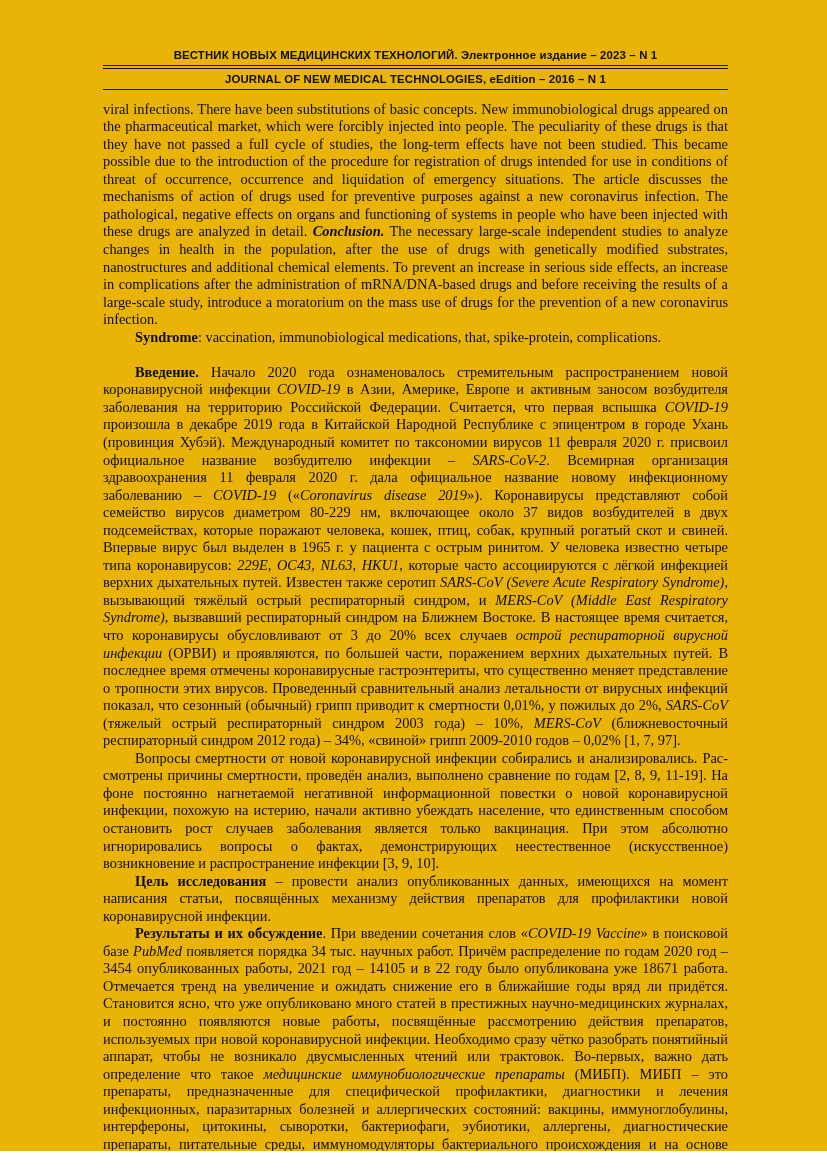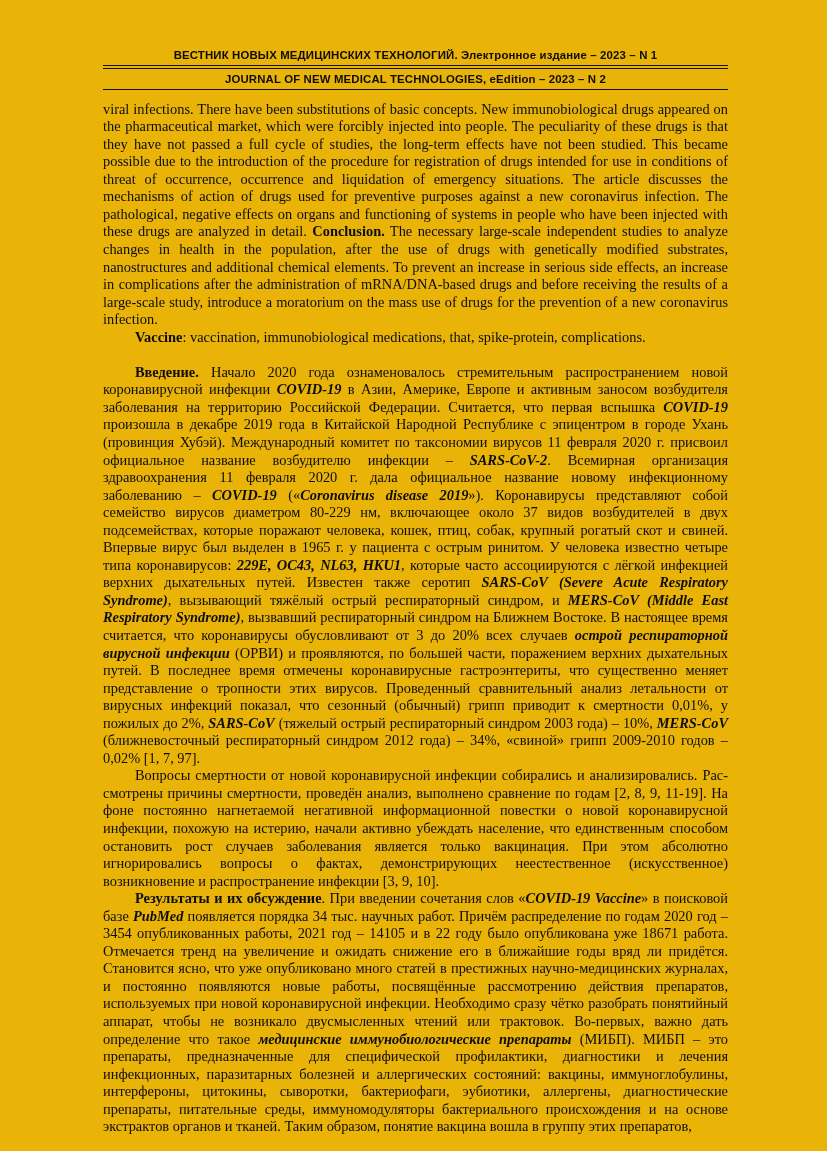--- a/index.html
+++ b/index.html
@@ -62,48 +62,49 @@
     text-justify: inter-word;
     hyphens: manual;
   }
   .body-text p {
     margin: 0;
   }
   .p-indent {
     text-indent: 32px;
   }
   .bold { font-weight: bold; }
-  .ital { font-style: italic; font-weight: bold; }
-  .bi { font-weight: bold; }
+  .ital { font-style: italic; }
+  .bi { font-weight: bold; font-style: italic; }
 
   
   .body-text p:last-child { margin-bottom: 0; }
 </style>
 </head>
 <body>
 
 <div class="page">
   <div class="content">
 
     <div class="runhead runhead-ru">ВЕСТНИК НОВЫХ МЕДИЦИНСКИХ ТЕХНОЛОГИЙ. Электронное издание – 2023 – N 1</div>
     <div class="rule-double"></div>
-    <div class="runhead runhead-en">JOURNAL OF NEW MEDICAL TECHNOLOGIES, eEdition – 2023 – N 2</div>
+    <div class="runhead runhead-en">JOURNAL OF NEW MEDICAL TECHNOLOGIES, eEdition – 2016 – N 1</div>
     <div class="rule-single"></div>
 
     <div class="body-text">
 
       <p><span>viral infections. There have been substitutions of basic concepts. New immunobiological drugs appeared on the pharmaceutical market, which were forcibly injected into people. The peculiarity of these drugs is that they have not passed a full cycle of studies, the long-term effects have not been studied. This became possible due to the introduction of the procedure for registration of drugs intended for use in conditions of threat of occurrence, oc­currence and liquidation of emergency situations. The article discusses the mechanisms of action of drugs used for preventive purposes against a new coronavirus infection. The pathological, negative effects on organs and functioning of systems in people who have been injected with these drugs are analyzed in detail. </span><span class="bi">Conclusion.</span><span> The necessary large-scale independent studies to analyze changes in health in the population, after the use of drugs with genetically modified substrates, nanostructures and additional chemical elements. To prevent an in­crease in serious side effects, an increase in complications after the administration of mRNA/DNA-based drugs and before receiving the results of a large-scale study, introduce a moratorium on the mass use of drugs for the prevention of a new coronavirus infection.</span></p>
 
-      <p class="p-indent"><span class="bold">Vaccine</span><span>: vaccination, immunobiological medications, that, spike-protein, complications.</span></p>
+      <p class="p-indent"><span class="bold">Syndrome</span><span>: vaccination, immunobiological medications, that, spike-protein, complications.</span></p>
 
       <p>&nbsp;</p>
 
       <p class="p-indent"><span class="bold">Введение.</span><span> Начало 2020 года ознаменовалось стремительным распространением новой коронави­русной инфекции </span><span class="ital">COVID-19</span><span> в Азии, Америке, Европе и активным заносом возбудителя заболевания на территорию Российской Федерации. Считается, что первая вспышка </span><span class="ital">COVID-19</span><span> произошла в декабре 2019 года в Китайской Народной Республике с эпицентром в городе Ухань (провинция Хубэй). Между­народный комитет по таксономии вирусов 11 февраля 2020 г. присвоил официальное название возбуди­телю инфекции – </span><span class="ital">SARS-CoV-2</span><span>. Всемирная организация здравоохранения 11 февраля 2020 г. дала офици­альное название новому инфекционному заболеванию – </span><span class="ital">COVID-19</span><span> («</span><span class="ital">Coronavirus disease 2019</span><span>»). Корона­вирусы представляют собой семейство вирусов диаметром 80-229 нм, включающее около 37 видов воз­будителей в двух подсемействах, которые поражают человека, кошек, птиц, собак, крупный рогатый скот и свиней. Впервые вирус был выделен в 1965 г. у пациента с острым ринитом. У человека известно че­тыре типа коронавирусов: </span><span class="ital">229E, OC43, NL63, HKU1</span><span>, которые часто ассоциируются с лёгкой инфекцией верхних дыхательных путей. Известен также серотип </span><span class="ital">SARS-CoV (Severe Acute Respiratory Syndrome)</span><span>, вы­зывающий тяжёлый острый респираторный синдром, и </span><span class="ital">MERS-CoV (Middle East Respiratory Syndrome)</span><span>, вызвавший респираторный синдром на Ближнем Востоке. В настоящее время считается, что коронавиру­сы обусловливают от 3 до 20% всех случаев </span><span class="ital">острой респираторной вирусной инфекции</span><span> (ОРВИ) и прояв­ляются, по большей части, поражением верхних дыхательных путей. В последнее время отмечены коро­навирусные гастроэнтериты, что существенно меняет представление о тропности этих вирусов. Прове­денный сравнительный анализ летальности от вирусных инфекций показал, что сезонный (обычный) грипп приводит к смертности 0,01%, у пожилых до 2%, </span><span class="ital">SARS-CoV</span><span> (тяжелый острый респираторный син­дром 2003 года) – 10%, </span><span class="ital">MERS-CoV</span><span> (ближневосточный респираторный синдром 2012 года) – 34%, «сви­ной» грипп 2009-2010 годов – 0,02% [1, 7, 97].</span></p>
 
       <p class="p-indent">Вопросы смертности от новой коронавирусной инфекции собирались и анализировались. Рас­смотрены причины смертности, проведён анализ, выполнено сравнение по годам [2, 8, 9, 11-19]. На фоне постоянно нагнетаемой негативной информационной повестки о новой коронавирусной инфекции, по­хожую на истерию, начали активно убеждать население, что единственным способом остановить рост случаев заболевания является только вакцинация. При этом абсолютно игнорировались вопросы о фак­тах, демонстрирующих неестественное (искусственное) возникновение и распространение инфекции [3, 9, 10].</p>
 
+      <p class="p-indent"><span class="bold">Цель исследования</span><span> – провести анализ опубликованных данных, имеющихся на момент написа­ния статьи, посвящённых механизму действия препаратов для профилактики новой коронавирусной ин­фекции.</span></p>
 
 
       <p class="p-indent"><span class="bold">Результаты и их обсуждение</span><span>. При введении сочетания слов «</span><span class="ital">COVID-19 Vaccine</span><span>» в поисковой ба­зе </span><span class="ital">PubMed</span><span> появляется порядка 34 тыс. научных работ. Причём распределение по годам 2020 год – 3454 опубликованных работы, 2021 год – 14105 и в 22 году было опубликована уже 18671 работа. Отмечается тренд на увеличение и ожидать снижение его в ближайшие годы вряд ли придётся. Становится ясно, что уже опубликовано много статей в престижных научно-медицинских журналах, и постоянно появляются новые работы, посвящённые рассмотрению действия препаратов, используемых при новой коронавирус­ной инфекции. Необходимо сразу чётко разобрать понятийный аппарат, чтобы не возникало двусмыс­ленных чтений или трактовок. Во-первых, важно дать определение что такое </span><span class="ital">медицинские иммунобиоло­гические препараты</span><span> (МИБП). МИБП – это препараты, предназначенные для специфической профилак­тики, диагностики и лечения инфекционных, паразитарных болезней и аллергических состояний: вакци­ны, иммуноглобулины, интерфероны, цитокины, сыворотки, бактериофаги, эубиотики, аллергены, диа­гностические препараты, питательные среды, иммуномодуляторы бактериального происхождения и на основе экстрактов органов и тканей. Таким образом, понятие вакцина вошла в группу этих препаратов,</span></p>
 
     </div>
   </div>
 </div>
 
 </body></html>

